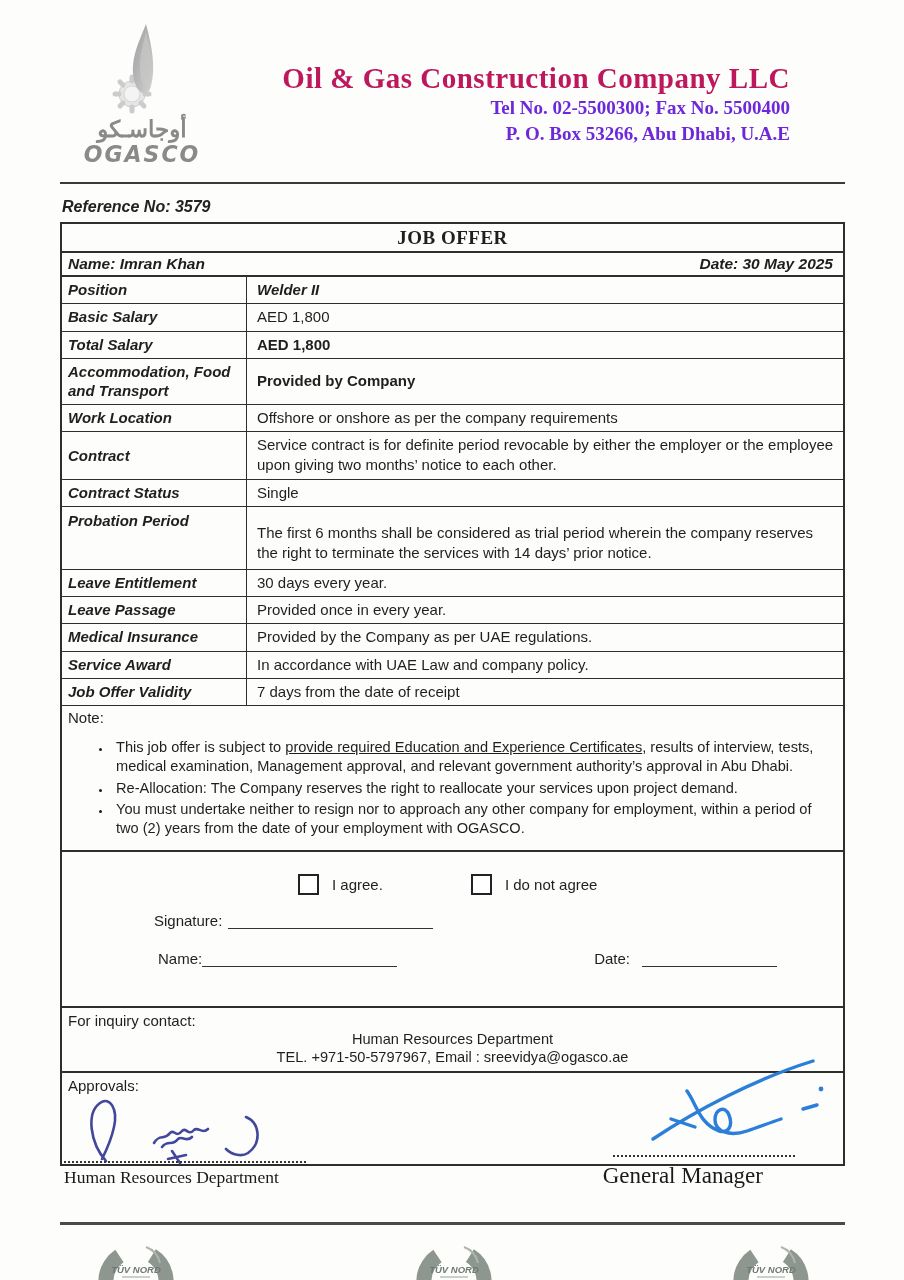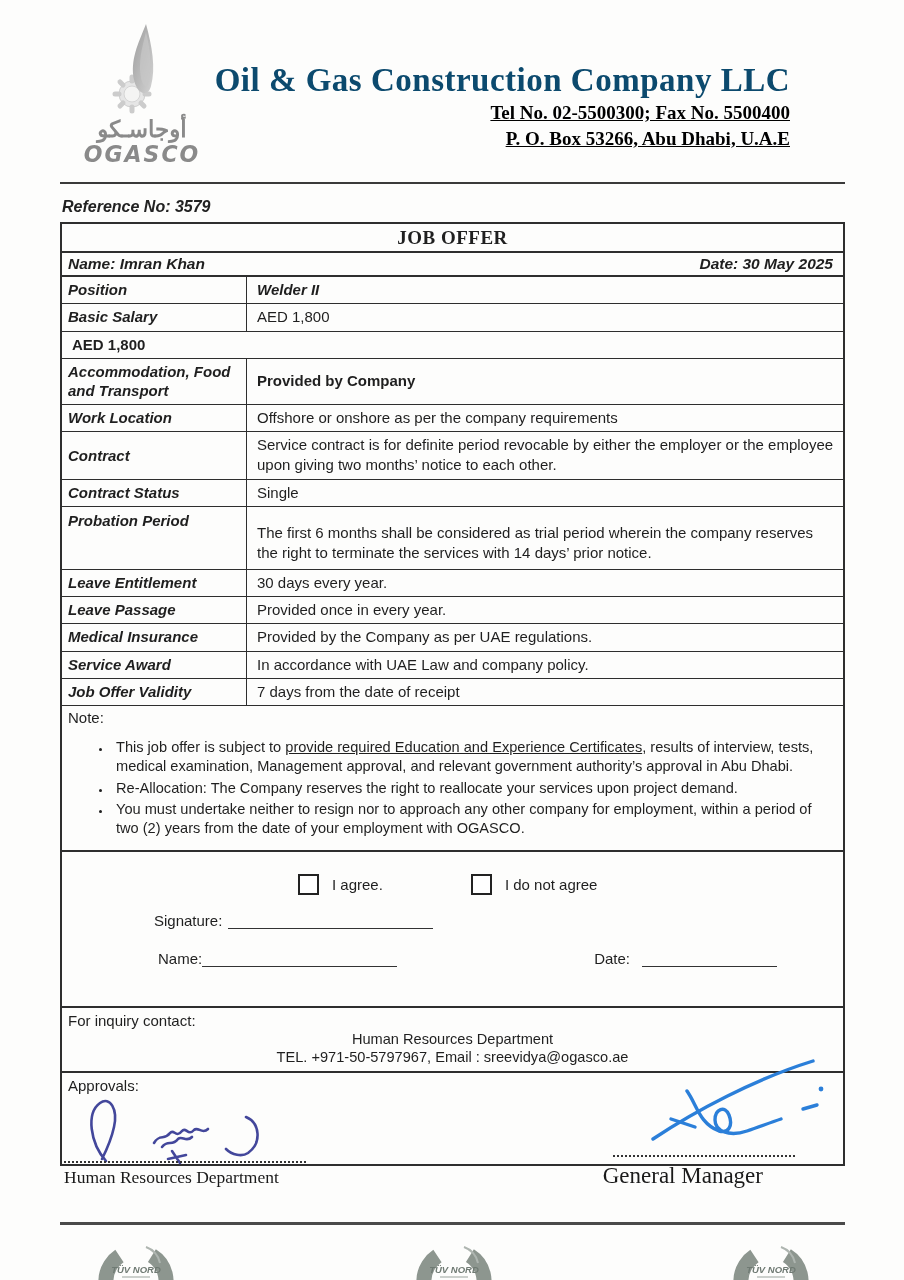--- a/index.html
+++ b/index.html
@@ -5,22 +5,22 @@
   * { margin:0; padding:0; box-sizing:border-box; }
   html,body { width:904px; height:1280px; background:#fdfdfc; font-family:"Liberation Sans", sans-serif; color:#1f1f1f; overflow:hidden; }
   .page { width:904px; height:1280px; padding:22px 59px 0 60px; position:relative; }
 
   
   .header { display:flex; align-items:flex-start; height:148px; }
   .logo-block { width:150px; padding-left:14px; text-align:center; color:#8e8e8e; }
   .logo-arabic { font-size:23px; font-weight:bold; color:#8a8a8a; line-height:1; margin-top:-4px; letter-spacing:1px; }
   .logo-latin { font-size:22px; font-weight:bold; letter-spacing:2px; color:#8a8a8a; font-family:"DejaVu Sans", sans-serif; transform:scaleY(1.08); font-style:italic; }
   .company-block { flex:1; text-align:right; padding-right:55px; padding-top:40px; font-family:"Liberation Serif", serif; }
-  .company-name { font-size:33px; font-weight:bold; color:#0c4a6e; letter-spacing:0.5px; line-height:1.15; }
-  .company-line { font-size:19px; font-weight:bold; color:#000000; line-height:1.35;text-decoration:underline; }
+  .company-name { font-size:29px; font-weight:bold; color:#be185d; letter-spacing:0.5px; line-height:1.15; }
+  .company-line { font-size:19px; font-weight:bold; color:#6d28d9; line-height:1.35; }
   .header-rule { border-top:2.5px solid #3a3a3a; margin-top:12px; }
 
   
   .reference { font-size:16px; font-weight:bold; font-style:italic; margin:14px 0 6px 2px; color:#222; }
 
   
   .docbox { border:2px solid #2e2e2e; }
   .title-row { text-align:center; font-family:"Liberation Serif", serif; font-weight:bold; font-size:19px; letter-spacing:0.5px; padding:3px 0 2px; border-bottom:2px solid #2e2e2e; }
   .namedate-row { display:flex; justify-content:space-between; padding:2px 10px 2px 6px; border-bottom:2px solid #2e2e2e; font-size:15.5px; font-weight:bold; font-style:italic; }
   .trow { display:flex; border-bottom:1.8px solid #2e2e2e; }
@@ -129,20 +129,21 @@
 
     <div class="trow">
       <div class="cell-label">Position</div>
       <div class="cell-value v-bolditalic">Welder II</div>
     </div>
     <div class="trow">
       <div class="cell-label">Basic Salary</div>
       <div class="cell-value">AED 1,800</div>
     </div>
     <div class="trow">
+      <div class="cell-label">Total Salary</div>
       <div class="cell-value v-bold">AED 1,800</div>
     </div>
     <div class="trow">
       <div class="cell-label">Accommodation, Food and Transport</div>
       <div class="cell-value v-bold" style="display:flex;align-items:center;">Provided by Company</div>
     </div>
     <div class="trow">
       <div class="cell-label">Work Location</div>
       <div class="cell-value">Offshore or onshore as per the company requirements</div>
     </div>

